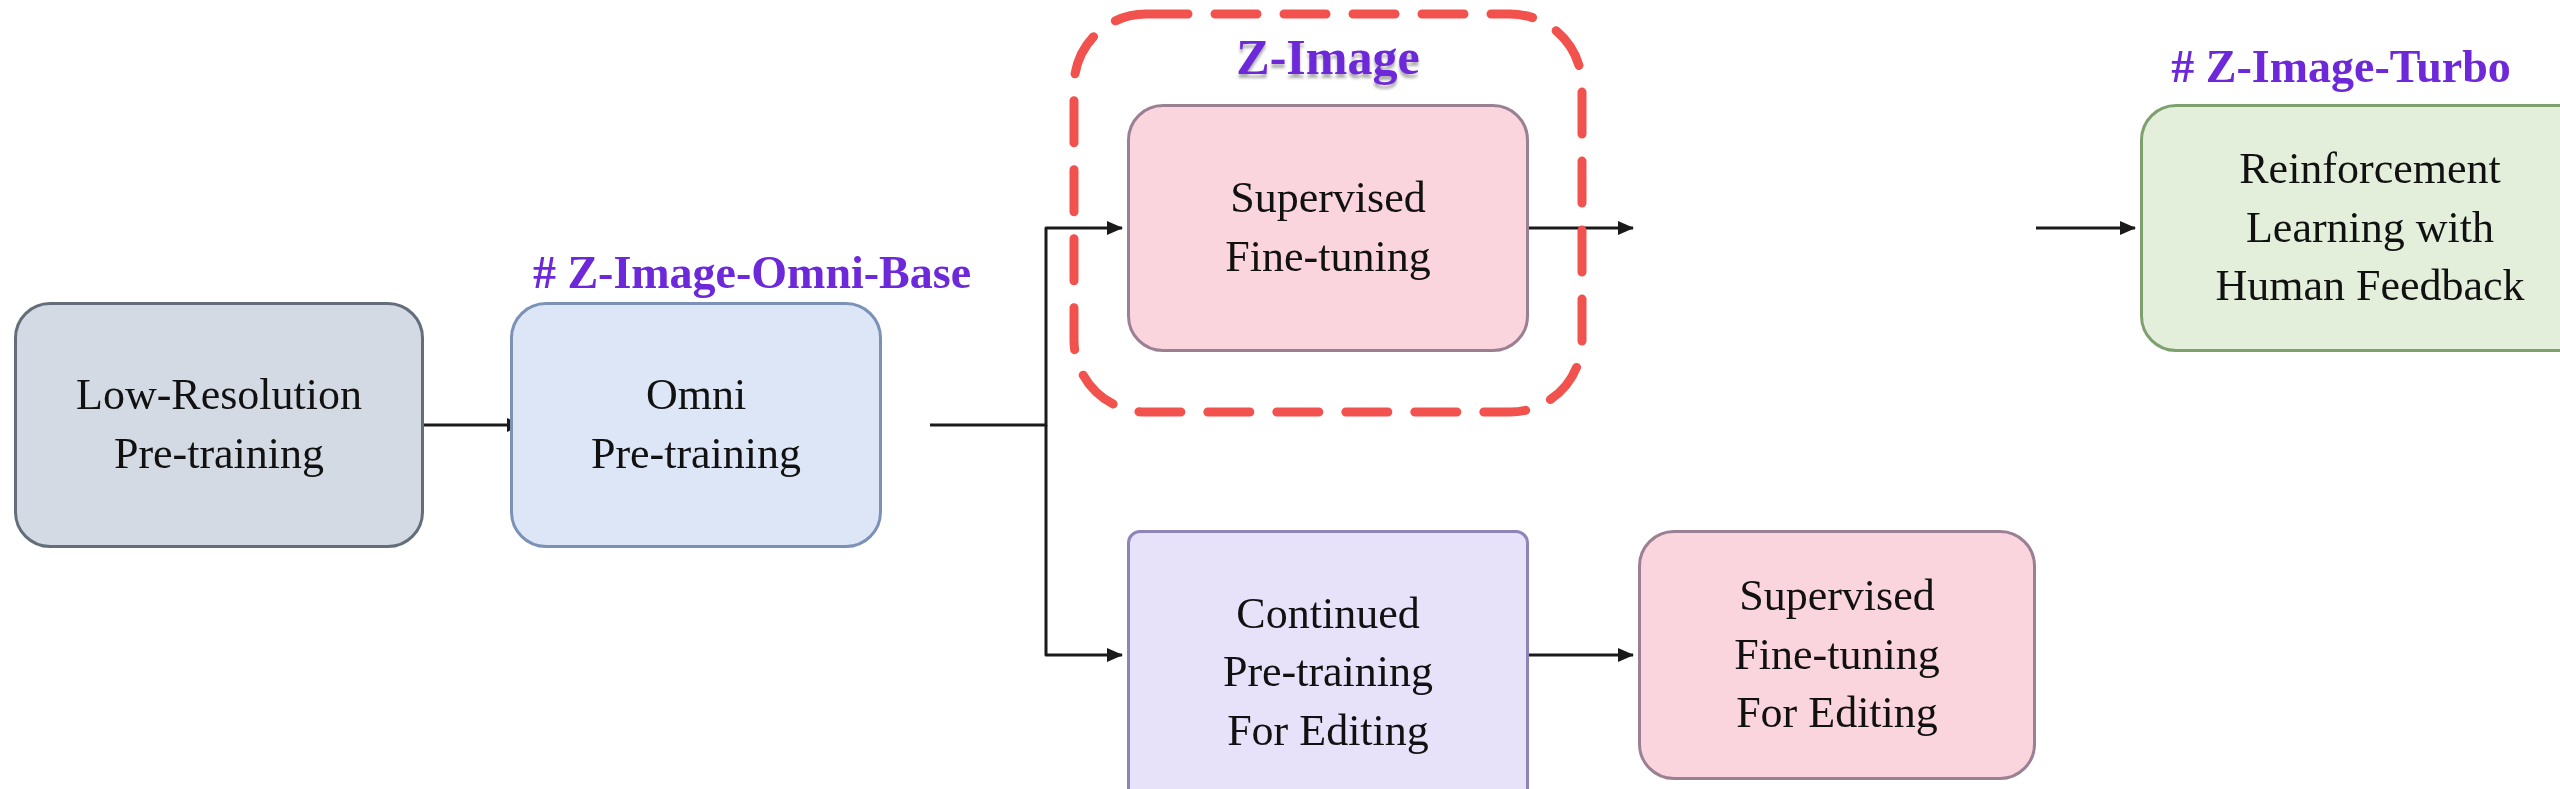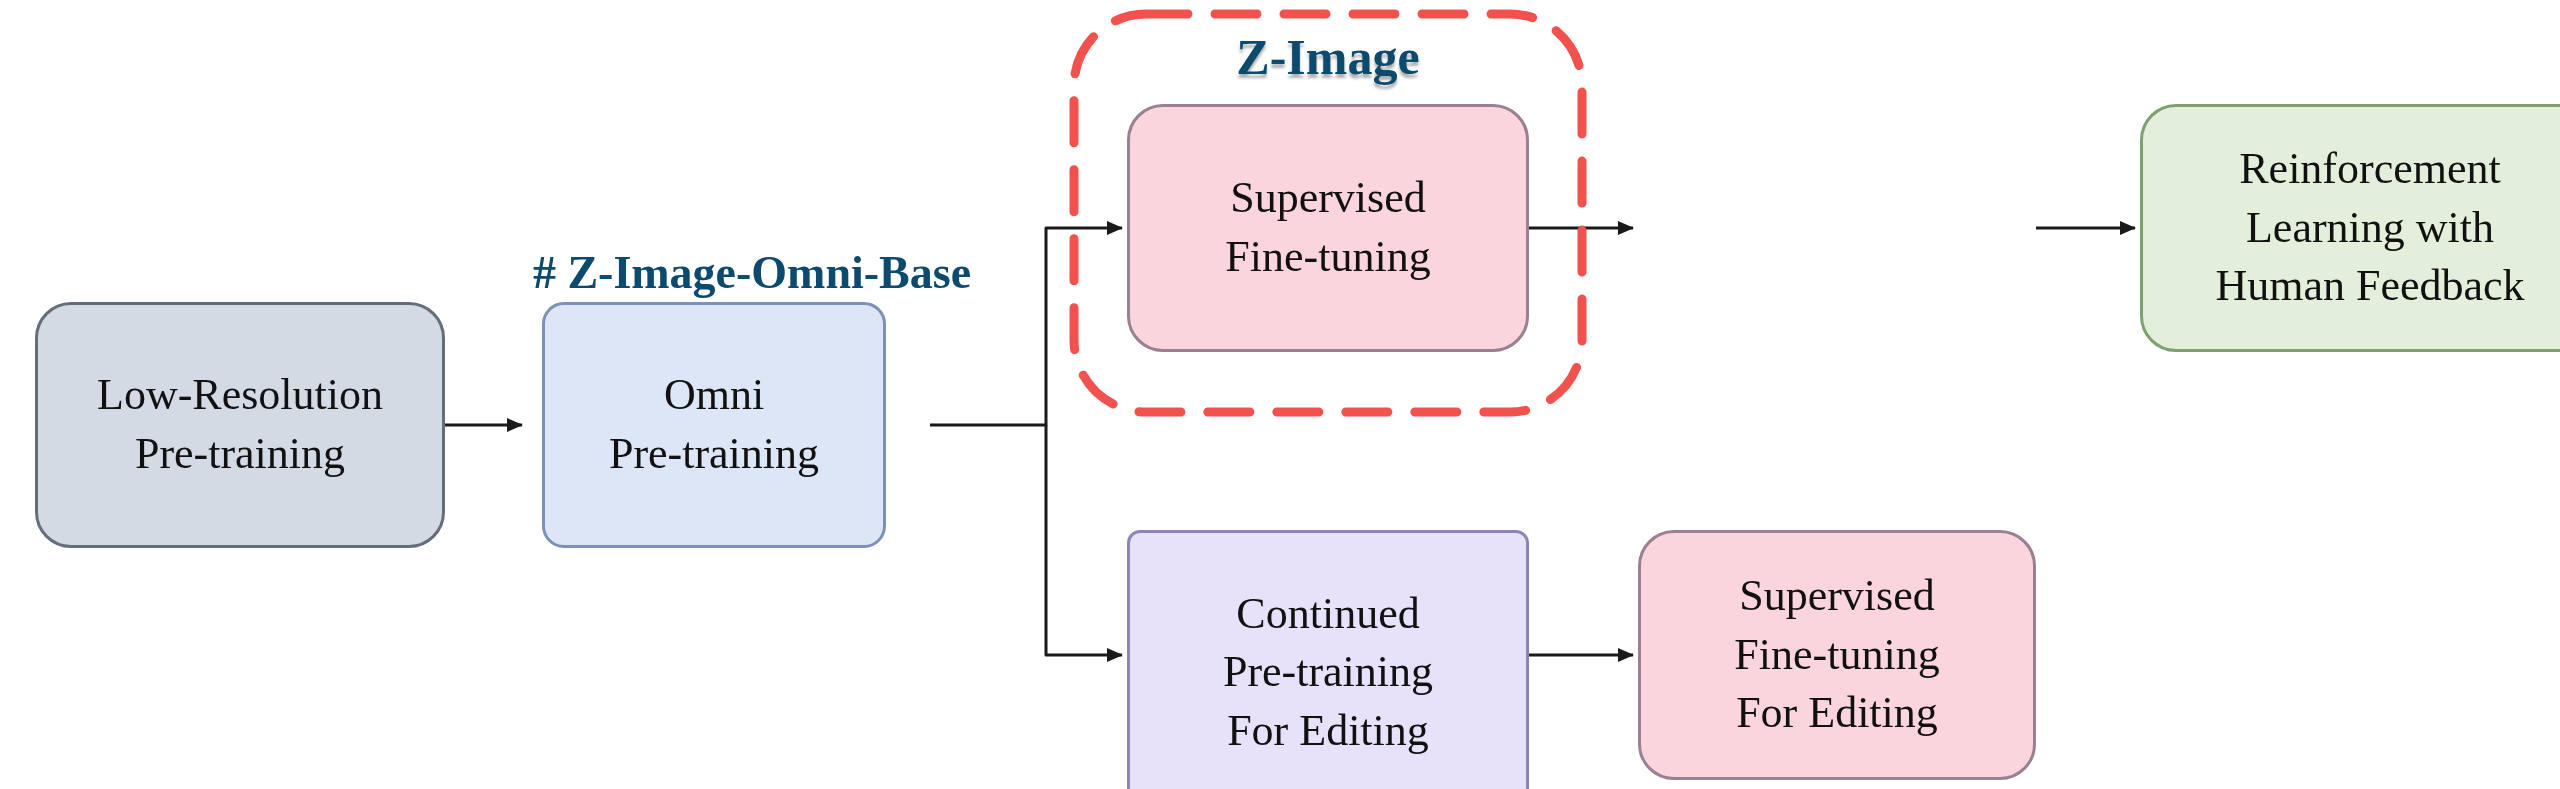--- a/index.html
+++ b/index.html
@@ -27,33 +27,33 @@
     justify-content: center;
     text-align: center;
     border-radius: 36px;
     border: 3px solid #666;
     color: #111111;
     font-size: 44px;
     line-height: 1.33;
   }
   .node-label { white-space: pre-line; }
 
-  .node.lowres    { background: #d4dae4; border-color: #646e7b; margin-left: 21px; }
+  .node.lowres    { background: #d4dae4; border-color: #646e7b; }
   .node.omni      { background: #dce6f6; border-color: #7c91b6; }
   .node.pink      { background: #fad5dd; border-color: #9b7f93; }
   .node.yellow    { background: #fbf2cb; border-color: #b1a76c; }
   .node.green     { background: #e3efdb; border-color: #7da06f; }
   .node.lavender  { background: #e7e1f9; border-color: #8f84b8; }
 
   .caption {
     position: absolute;
     transform: translateX(-50%);
     font-weight: bold;
     font-size: 46px;
-    color: #0c4a6e;
+    color: #6d28d9;
     white-space: nowrap;
   }
   .caption.zimage {
     font-size: 50px;
     text-shadow: 0 4px 3px rgba(110,110,110,0.55);
   }
 </style>
 </head>
 <body>
 
@@ -79,21 +79,21 @@
     <path d="M 1529 655 L 1633 655" fill="none" stroke="#1a1a1a" stroke-width="3" marker-end="url(#arrow)"></path>
 
     <rect x="1074" y="14" width="508" height="398" rx="72" fill="none" stroke="#f1524e" stroke-width="9" stroke-dasharray="42 27" stroke-linecap="round"></rect>
   </svg>
 
   <div class="node lowres" style="left:14px; top:302px; width:410px; height:246px;">
     <span class="node-label">Low-Resolution
 Pre-training</span>
   </div>
 
-  <div class="node omni" style="left:542px; top:302px; width:344px; height:246px;border-radius:22px;">
+  <div class="node omni" style="left:510px; top:302px; width:372px; height:246px;">
     <span class="node-label">Omni
 Pre-training</span>
   </div>
 
   <div class="node pink" style="left:1127px; top:104px; width:402px; height:248px;">
     <span class="node-label">Supervised
 Fine-tuning</span>
   </div>
 
 
@@ -112,15 +112,16 @@
   <div class="node pink" style="left:1638px; top:530px; width:398px; height:250px;">
     <span class="node-label">Supervised
 Fine-tuning
 For Editing</span>
   </div>
 
   <div class="caption" style="left:752px; top:246px;"># Z-Image-Omni-Base</div>
 
   <div class="caption zimage" style="left:1328px; top:28px;">Z-Image</div>
 
+  <div class="caption" style="left:2341px; top:40px;"># Z-Image-Turbo</div>
 
 
 </div>
 
 </body></html>

